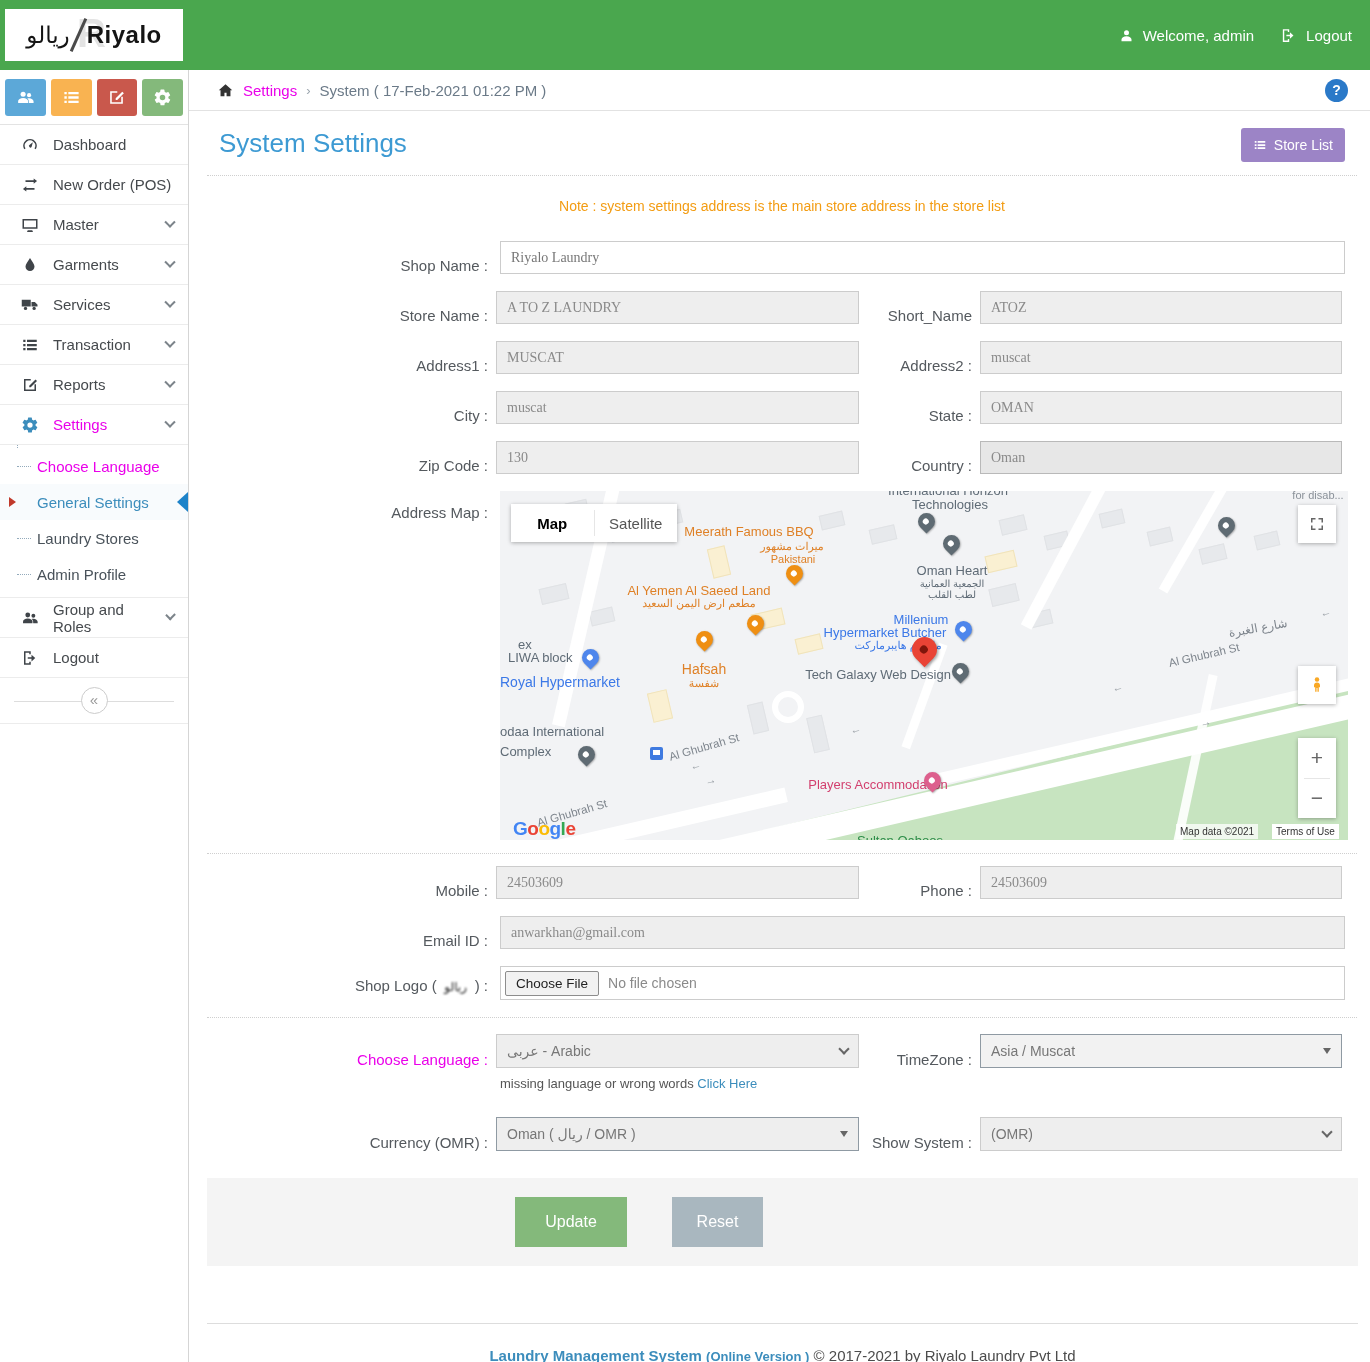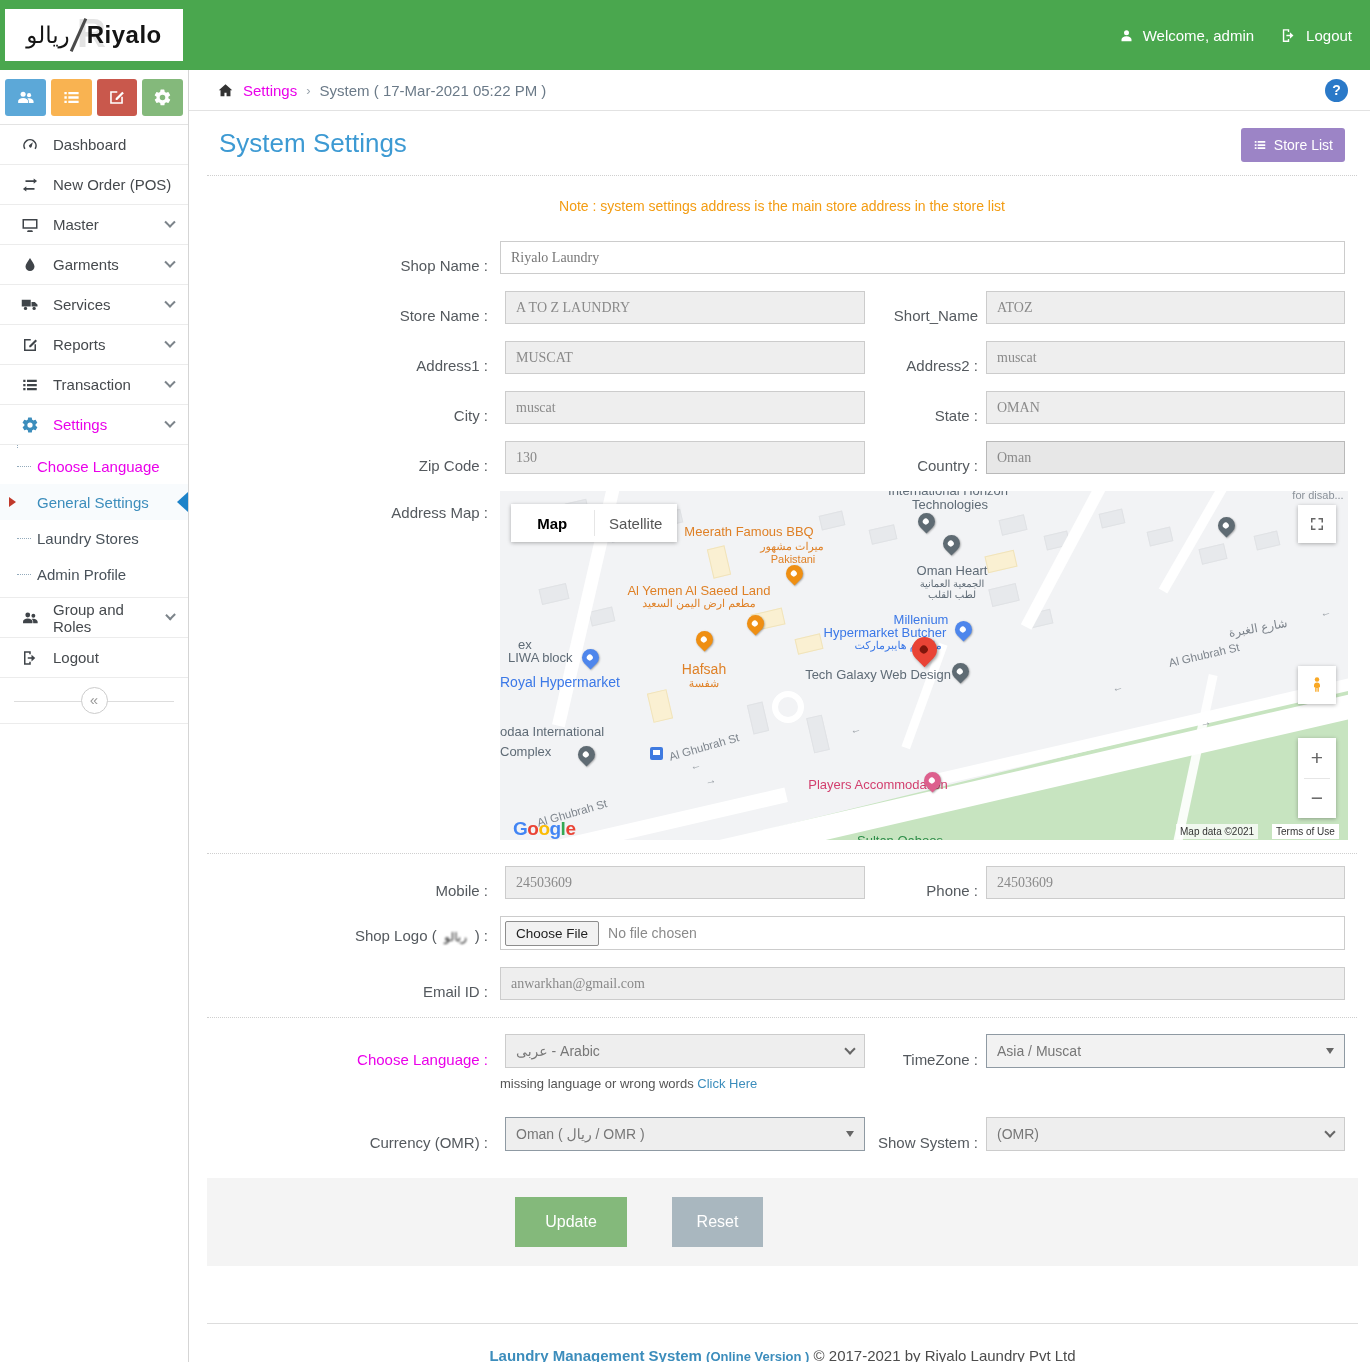--- a/index.html
+++ b/index.html
@@ -51,21 +51,21 @@
 .storelist{display:flex;align-items:center;gap:7px;background:#9c84c6;color:#fff;font-size:14px;padding:9px 12px;border-radius:3px;border:none}
 .storelist svg{width:14px;height:14px;fill:#fff}
 .dotsep{border-top:1px dotted #cfcfcf;margin:13px -12px 0}
 .note{color:#f39c12;font-size:14px;text-align:center;margin:22px 0 27px}
 .frow{display:flex;align-items:flex-end;margin-bottom:17px}
 .frow.top{align-items:flex-start}
 .l1{width:269px;text-align:right;flex:none;color:#54595e}
 .l1.pt{padding-top:13px}
 .l2{width:113px;text-align:right;flex:none;color:#54595e}
 .ctl{height:33px;border:1px solid #ccc;background:#eee;color:#8a8a8a;font-size:14px;padding:0 10px;font-family:Liberation Serif, serif}
-.w1{width:363px;margin-left:17px}
+.w1{width:363px;margin-left:8px}
 .w2{width:362px;margin-left:8px}
 .wfull{width:846px;margin-left:12px}
 .white{background:#fff;color:#777}
 .dk{background:#e7e7e7;border-color:#b9b9b9}
 
 .sel{display:flex;align-items:center;justify-content:space-between;height:34px;border:1px solid #ccc;background:#eee;color:#777;font-size:14px;padding:0 10px}
 .sel.dark{border-color:#8f9aa3}
 .vee{width:8px;height:8px;border-right:2px solid #666;border-bottom:2px solid #666;transform:rotate(45deg);margin-top:-4px;flex:none}
 .tri{width:0;height:0;border-left:4.5px solid transparent;border-right:4.5px solid transparent;border-top:6px solid #666;flex:none}
 .helper{font-size:13px;color:#555;margin:-9px 0 26px 281px}
@@ -207,31 +207,31 @@
         <path d="M1 5h12v9H1z"></path>
         <path d="M14 8h4.5L22 11.5V14h-8z"></path>
         <circle cx="6" cy="16.5" r="2.2"></circle>
         <circle cx="17.5" cy="16.5" r="2.2"></circle>
       </svg>
     <span>Services</span>
     <span class="chev"></span>
   </div>
   <div class="side-item">
     <svg viewBox="0 0 24 24">
+        <path d="M3 5h3v3H3zM8 5h13v3H8zM3 10.5h3v3H3zM8 10.5h13v3H8zM3 16h3v3H3zM8 16h13v3H8z"></path>
+      </svg>
+    <span>Transaction</span>
+    <span class="chev"></span>
+  </div>
+  <div class="side-item">
+    <svg viewBox="0 0 24 24">
         <path d="M4 4h9v2H6v12h12v-7h2v9H4z"></path>
         <path d="M11 13l8.3-8.3 2 2L13 15h-2z"></path>
       </svg>
     <span>Reports</span>
-    <span class="chev"></span>
-  </div>
-  <div class="side-item">
-    <svg viewBox="0 0 24 24">
-        <path d="M3 5h3v3H3zM8 5h13v3H8zM3 10.5h3v3H3zM8 10.5h13v3H8zM3 16h3v3H3zM8 16h13v3H8z"></path>
-      </svg>
-    <span>Transaction</span>
     <span class="chev"></span>
   </div>
   <div class="side-item magenta">
     <svg viewBox="0 0 24 24">
         <path d="M19.4 13c.04-.33.06-.66.06-1s-.02-.67-.06-1l2.1-1.6a.5.5 0 0 0 .12-.64l-2-3.46a.5.5 0 0 0-.6-.22l-2.5 1a7.7 7.7 0 0 0-1.7-1l-.4-2.6A.5.5 0 0 0 13.9 2h-4a.5.5 0 0 0-.5.42l-.4 2.6c-.6.26-1.17.6-1.7 1l-2.5-1a.5.5 0 0 0-.6.22l-2 3.46a.5.5 0 0 0 .12.64L4.5 11c-.04.33-.06.66-.06 1s.02.67.06 1l-2.1 1.6a.5.5 0 0 0-.12.64l2 3.46c.13.22.4.3.6.22l2.5-1c.53.4 1.1.74 1.7 1l.4 2.6c.04.24.25.42.5.42h4c.25 0 .46-.18.5-.42l.4-2.6c.6-.26 1.17-.6 1.7-1l2.5 1c.23.08.47 0 .6-.22l2-3.46a.5.5 0 0 0-.12-.64L19.4 13zM12 15.5a3.5 3.5 0 1 1 0-7 3.5 3.5 0 0 1 0 7z"></path>
       </svg>
     <span>Settings</span>
     <span class="chev"></span>
   </div>
 
@@ -275,21 +275,21 @@
 </div>
 
 <div class="crumbbar">
   <span class="home">
       <svg viewBox="0 0 24 24">
         <path d="M12 3L2.5 11.5H5V20h5.5v-5h3V20H19v-8.5h2.5z"></path>
       </svg>
     </span>
   <span class="crumb-section">Settings</span>
   <span class="crumb-sep">›</span>
-  <span class="crumb-page">System ( 17-Mar-2021 05:22 PM )</span>
+  <span class="crumb-page">System ( 17-Feb-2021 01:22 PM )</span>
   <span class="help">?</span>
 </div>
 
 <div class="main">
 
   <div class="titlerow">
     <h1 class="title">System Settings</h1>
     <button class="storelist">
       <svg viewBox="0 0 24 24">
           <path d="M3 5h3v3H3zM8 5h13v3H8zM3 10.5h3v3H3zM8 10.5h13v3H8zM3 16h3v3H3zM8 16h13v3H8z"></path>
@@ -458,32 +458,32 @@
   <div class="dotsep" style="margin:-4px -12px 12px"></div>
 
   <div class="frow">
     <span class="l1">Mobile :</span>
     <input class="ctl w1" value="24503609" style="">
     <span class="l2">Phone :</span>
     <input class="ctl w2" value="24503609" style="">
   </div>
 
   <div class="frow">
+    <span class="l1">Email ID :</span>
+    <input class="ctl wfull" value="anwarkhan@gmail.com" style="">
+  </div>
+
+  <div class="frow">
     <span class="l1"><span>Shop Logo (</span><span class="thumb">ريالو</span><span>) :</span></span>
     <div class="filebox">
       <button class="choosefile">Choose File</button>
       <span class="nofile">No file chosen</span>
     </div>
   </div>
 
-  <div class="frow">
-    <span class="l1">Email ID :</span>
-    <input class="ctl wfull" value="anwarkhan@gmail.com" style="">
-  </div>
-
   <div class="dotsep" style="margin:6px -12px 16px"></div>
 
   <div class="frow">
     <span class="l1" style="color:#ea00ea">Choose Language :</span>
     <div class="sel w1">
       <span>عربى - Arabic</span>
       <span class="vee"></span>
     </div>
     <span class="l2">TimeZone :</span>
     <div class="sel w2 dark" style="background:#f2f2f2">

